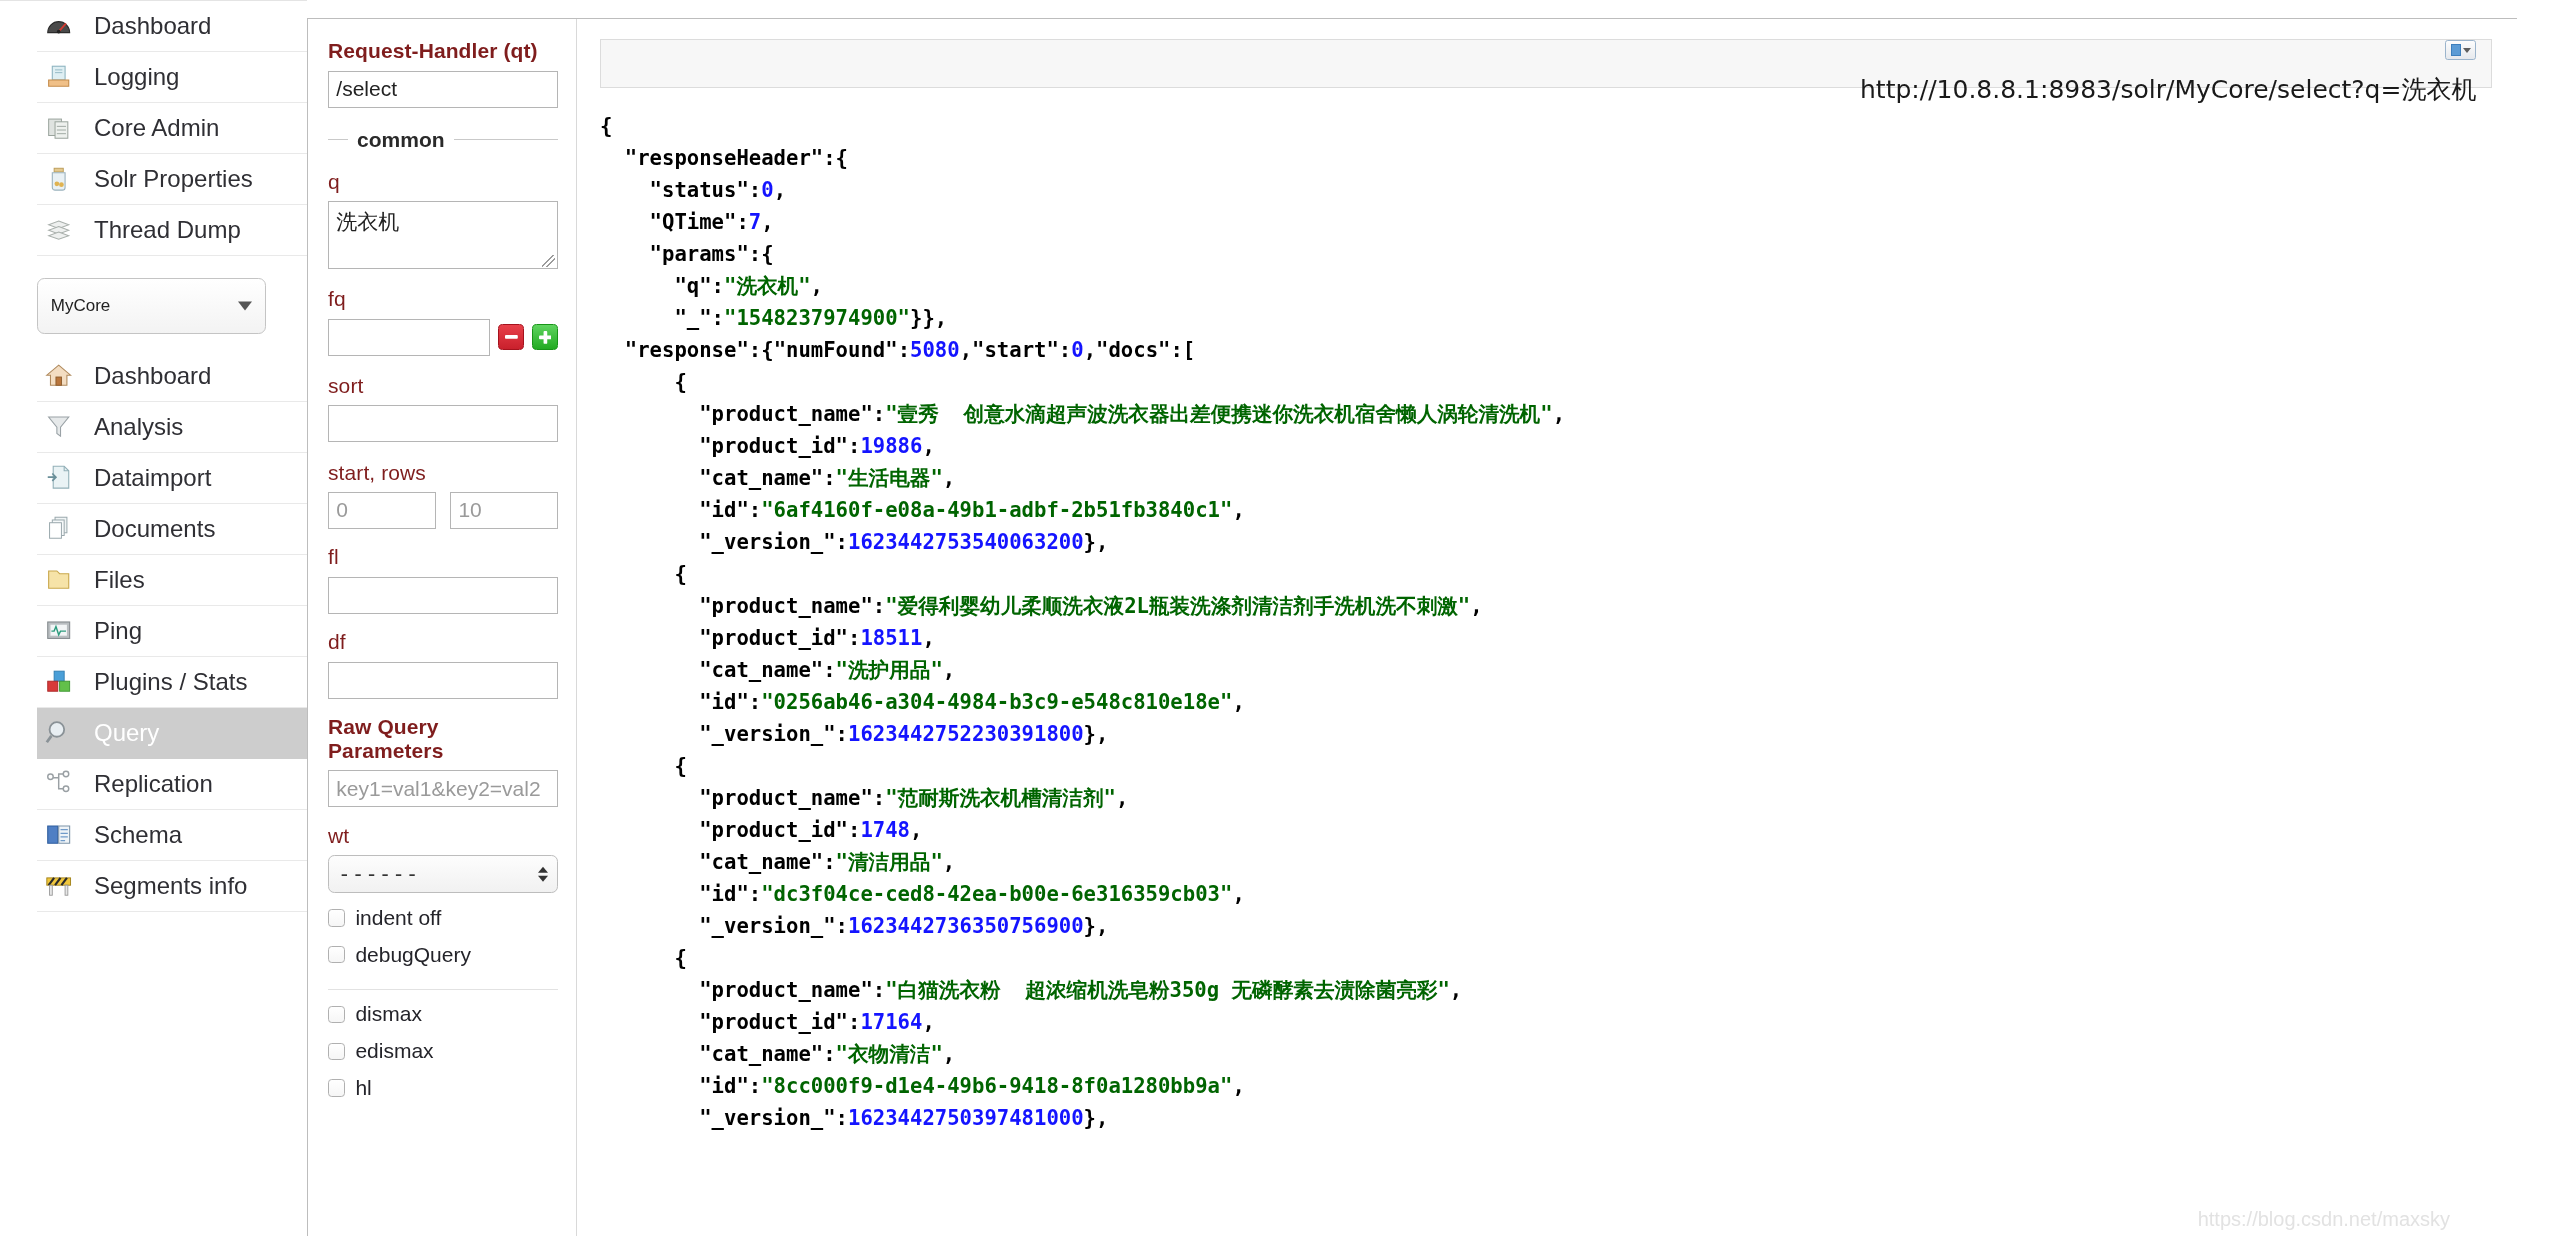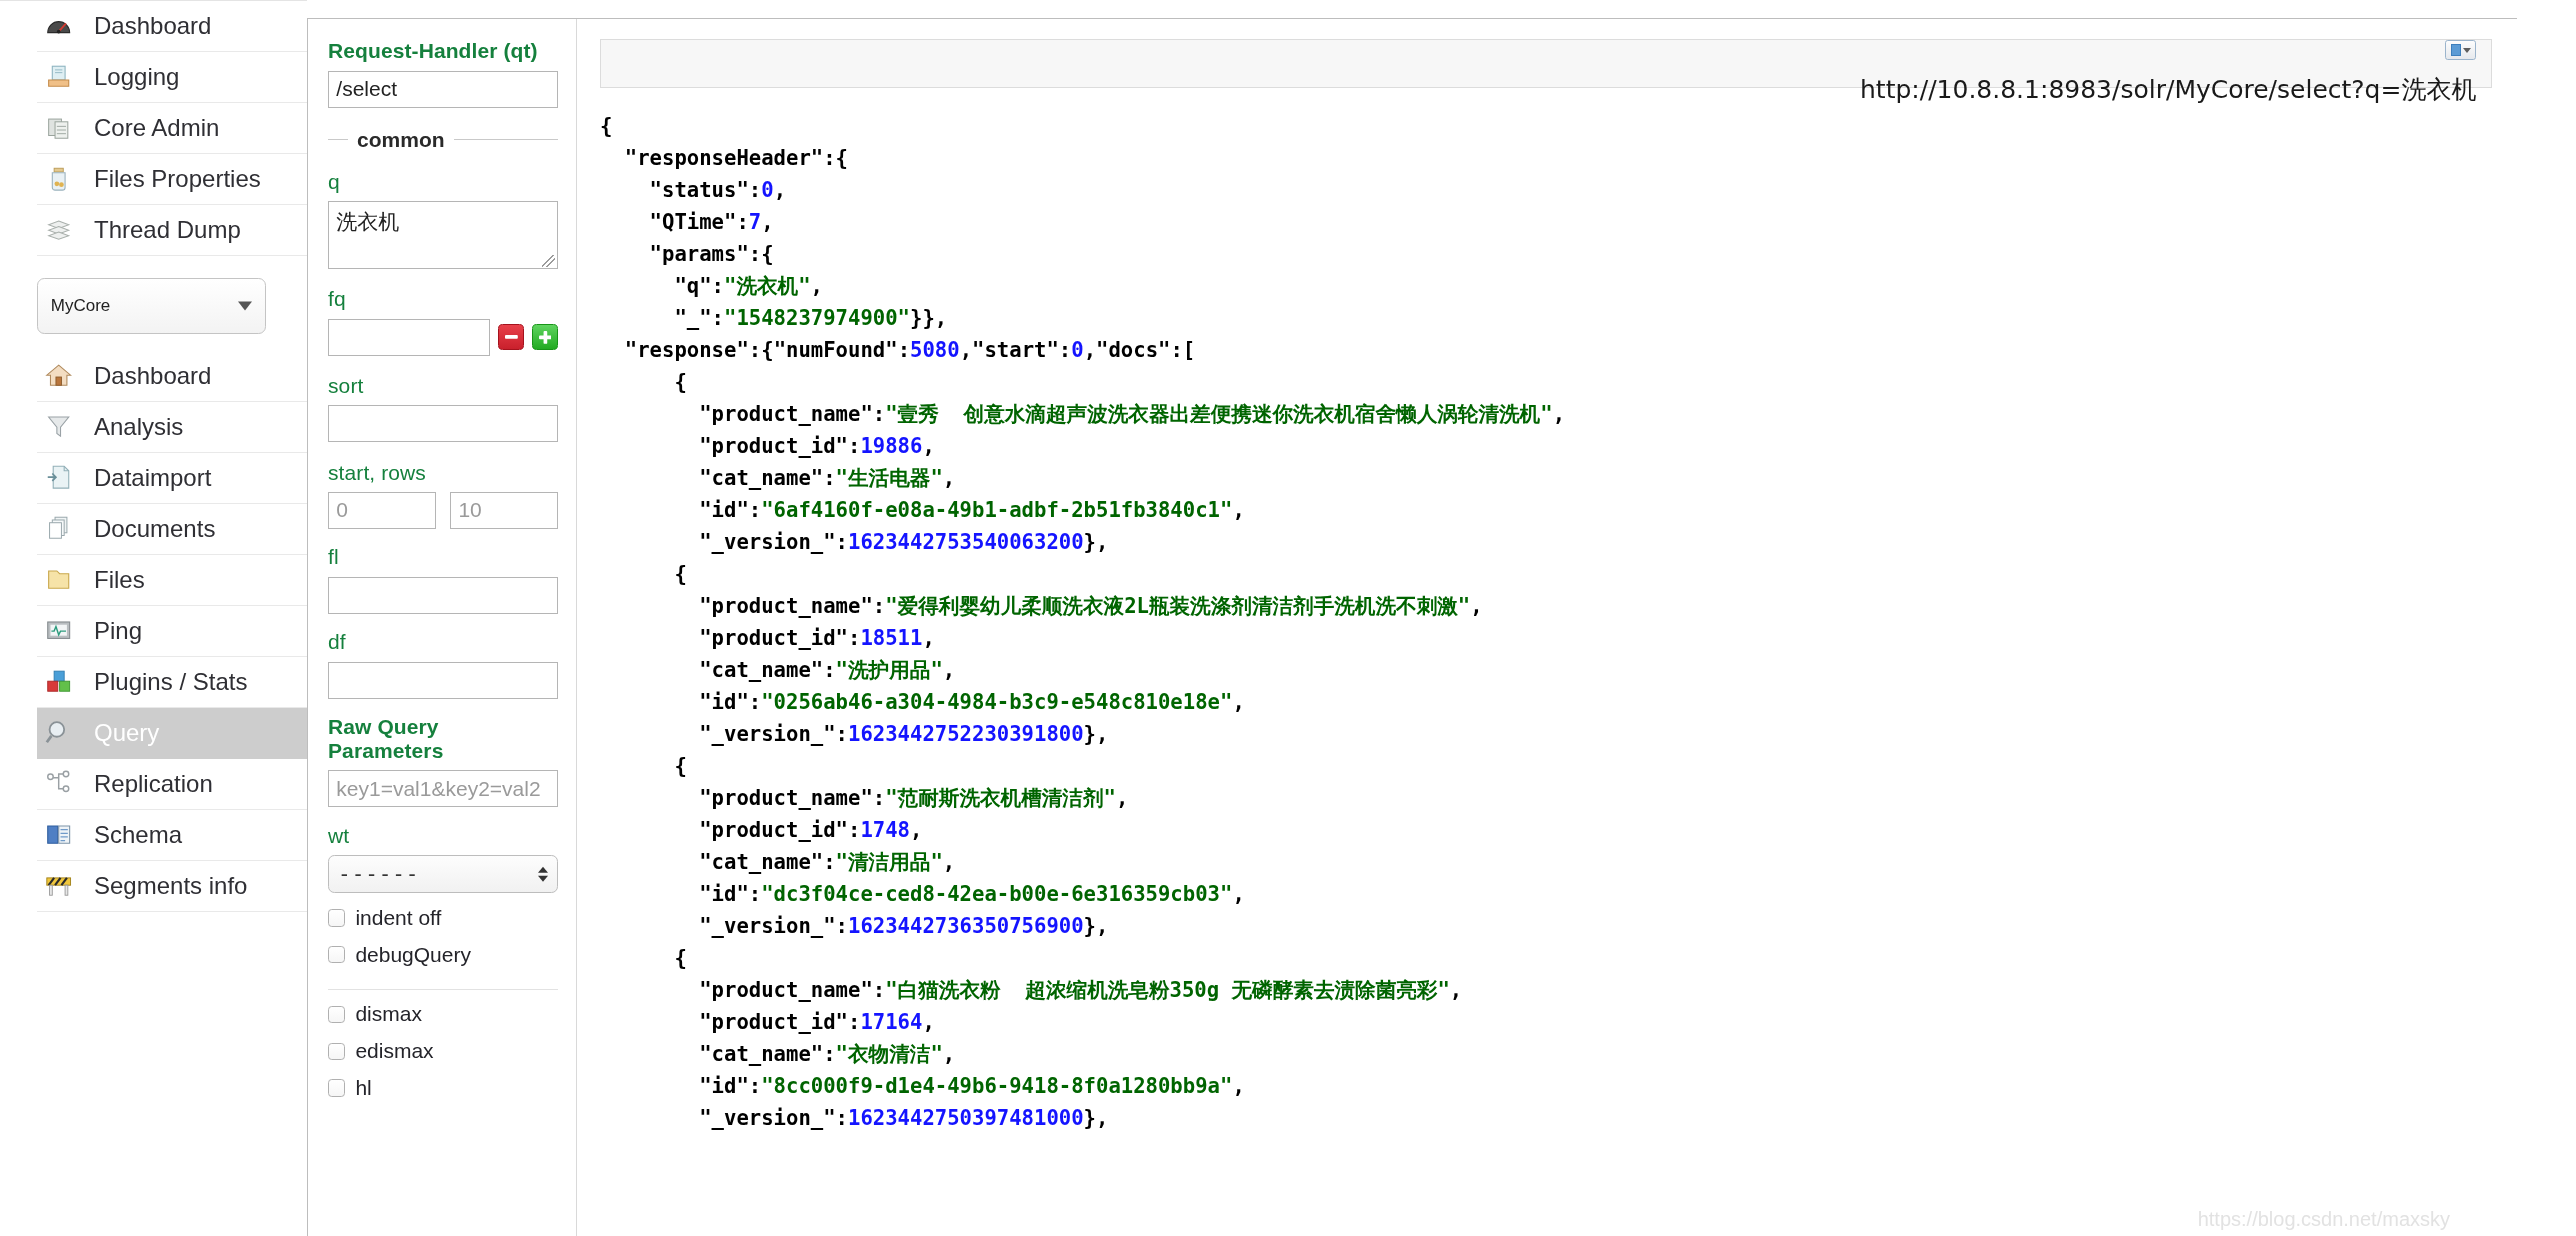--- a/index.html
+++ b/index.html
@@ -79,21 +79,21 @@
     background: #fff;
   }
   #query-pane {
     position: absolute; left: 0; top: 0;
     width: 269px; height: 1218px;
     border-right: 0.9px solid #d9d9d9;
     padding: 20px 18.3px 0 20px;
     overflow: hidden;
   }
   .fld-label {
-    font-size: 21px; color: #15803d; font-weight: 700;
+    font-size: 21px; color: #7f1d1d; font-weight: 700;
     margin: 0 0 7.3px 0; letter-spacing: 0.1px;
   }
   .fld-label.thin { font-weight: 400; }
   .txt-input {
     width: 100%; height: 37px;
     border: 0.9px solid #b5b5b5;
     background: #fff;
     font-size: 21px; color: #222;
     padding: 0 7.3px;
     font-family: "Liberation Sans", sans-serif;
@@ -264,21 +264,21 @@
 
       <div class="nav-item">
         <span class="ico">
           <svg width="27.4" height="27.4" viewBox="0 0 30 30">
             <rect x="10" y="3" width="10" height="4" fill="#e4c98f" stroke="#b99a55" stroke-width="1"></rect>
             <path d="M8 8 h14 v16 a3 3 0 0 1 -3 3 h-8 a3 3 0 0 1 -3 -3 z" fill="#e9f1f5" stroke="#9bb2bd" stroke-width="1.2"></path>
             <circle cx="13" cy="20" r="2.6" fill="#e0b352"></circle>
             <circle cx="18" cy="21" r="2.6" fill="#e0b352"></circle>
           </svg>
         </span>
-        <span class="lbl">Files Properties</span>
+        <span class="lbl">Solr Properties</span>
       </div>
 
       <div class="nav-item">
         <span class="ico">
           <svg width="27.4" height="27.4" viewBox="0 0 30 30">
             <g fill="#eef0ef" stroke="#a9b0ac" stroke-width="1.1">
               <path d="M15 5 L26 9 L15 13 L4 9 Z"></path>
               <path d="M15 11 L26 15 L15 19 L4 15 Z"></path>
               <path d="M15 17 L26 21 L15 25 L4 21 Z"></path>
             </g>

